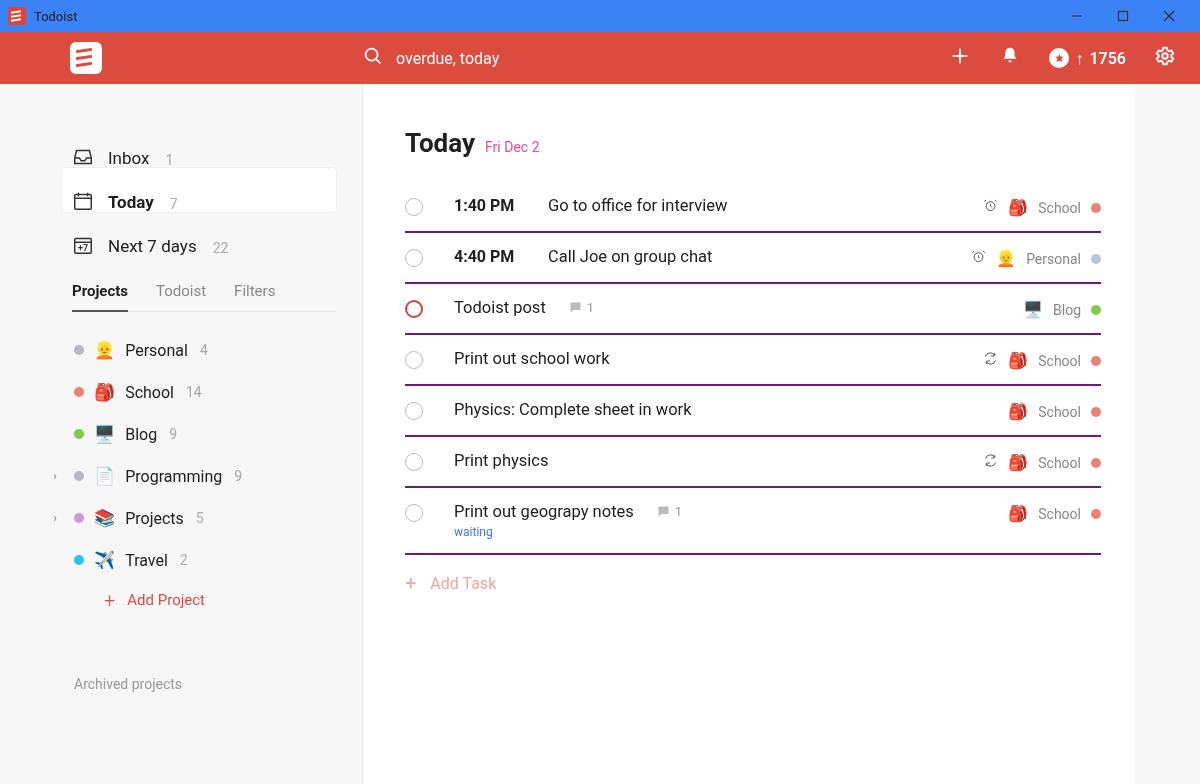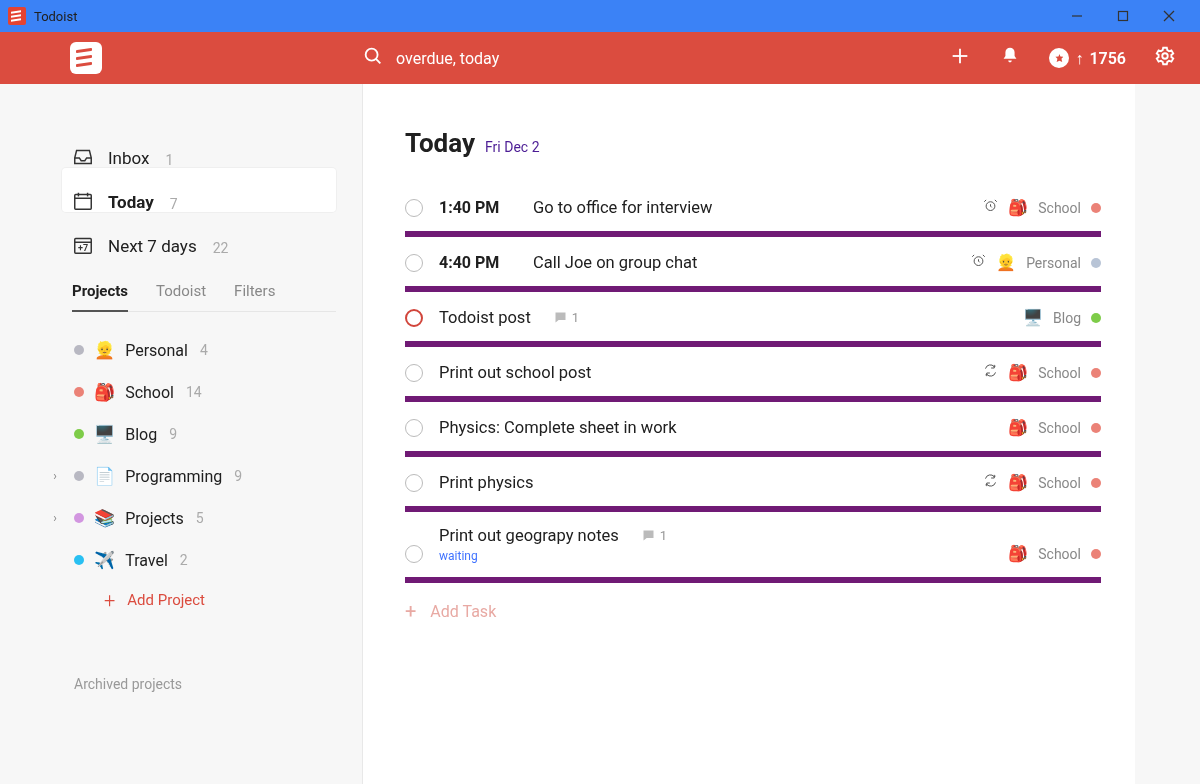--- a/index.html
+++ b/index.html
@@ -54,23 +54,23 @@
 .proj .pcount { color: #aaa; font-size: 14px; margin-left: 2px; }
 .add-project { display: flex; align-items: center; gap: 12px; margin-top: 8px; padding-left: 32px; color: #db4c3f; font-size: 15px; cursor: pointer; }
 .add-project .plus { font-size: 20px; font-weight: 300; }
 .archived { margin-top: 64px; color: #999; font-size: 14px; padding-left: 2px; cursor: pointer; }
 
 
 .main-wrap { flex: 1; background: #f7f7f7; display: flex; }
 .main { background: #fff; width: 772px; margin: 0 0 0 0; padding: 44px 34px 40px 42px; }
 .page-title-row { display: flex; align-items: baseline; gap: 10px; margin-bottom: 24px; }
 .page-title { font-size: 26px; font-weight: 700; color: #202020; }
-.page-sub { font-size: 14px; color: #4c1d95; }
-
-.task { display: flex; align-items: flex-end; gap: 16px; padding: 14px 0; border-bottom: 6px solid #701a75; }
+.page-sub { font-size: 14px; color: #ec4899; }
+
+.task { display: flex; align-items: flex-start; gap: 31px; padding: 14px 0; border-bottom: 2px solid #701a75; }
 .task:first-of-type { border-top: none; }
 .task-indent { margin-left: 36px; }
 .chk { width: 18px; height: 18px; border: 1.5px solid #bbb; border-radius: 50%; margin-top: 2px; flex-shrink: 0; cursor: pointer; }
 .chk.p1 { border: 2.5px solid #d1453b; }
 .task-body { flex: 1; display: flex; flex-direction: column; gap: 4px; }
 .task-line1 { display: flex; align-items: center; gap: 22px; }
 .task-time { font-size: 16px; font-weight: 700; color: #202020; min-width: 72px; }
 .task-title { font-size: 16.5px; color: #202020; }
 .task-sub { font-size: 12px; color: #4073ff; margin-left: 0; }
 .comments { display: flex; align-items: center; gap: 4px; color: #999; font-size: 13px; }
@@ -291,21 +291,21 @@
             <div class="task-right">
               <span class="ricon">🖥️</span>
               <span class="rlabel">Blog</span>
               <span class="rdot" style="background:#7ecc49"></span>
             </div>
           </div>
           <div class="task task-indent" style="margin-left: 0px;">
             <span class="chk "></span>
             <div class="task-body">
               <div class="task-line1">
-                <span class="task-title">Print out school post</span>
+                <span class="task-title">Print out school work</span>
               </div>
             </div>
             <div class="task-right">
               <span class="mini-icon"><svg viewBox="0 0 24 24">
                   <path d="M4 9a8 8 0 0 1 14-3l2-1"></path>
                   <path d="M20 15a8 8 0 0 1-14 3l-2 1"></path>
                   <path d="M18 3v5h-5M6 21v-5h5"></path>
                 </svg></span>
               <span class="ricon">🎒</span>
               <span class="rlabel">School</span>

